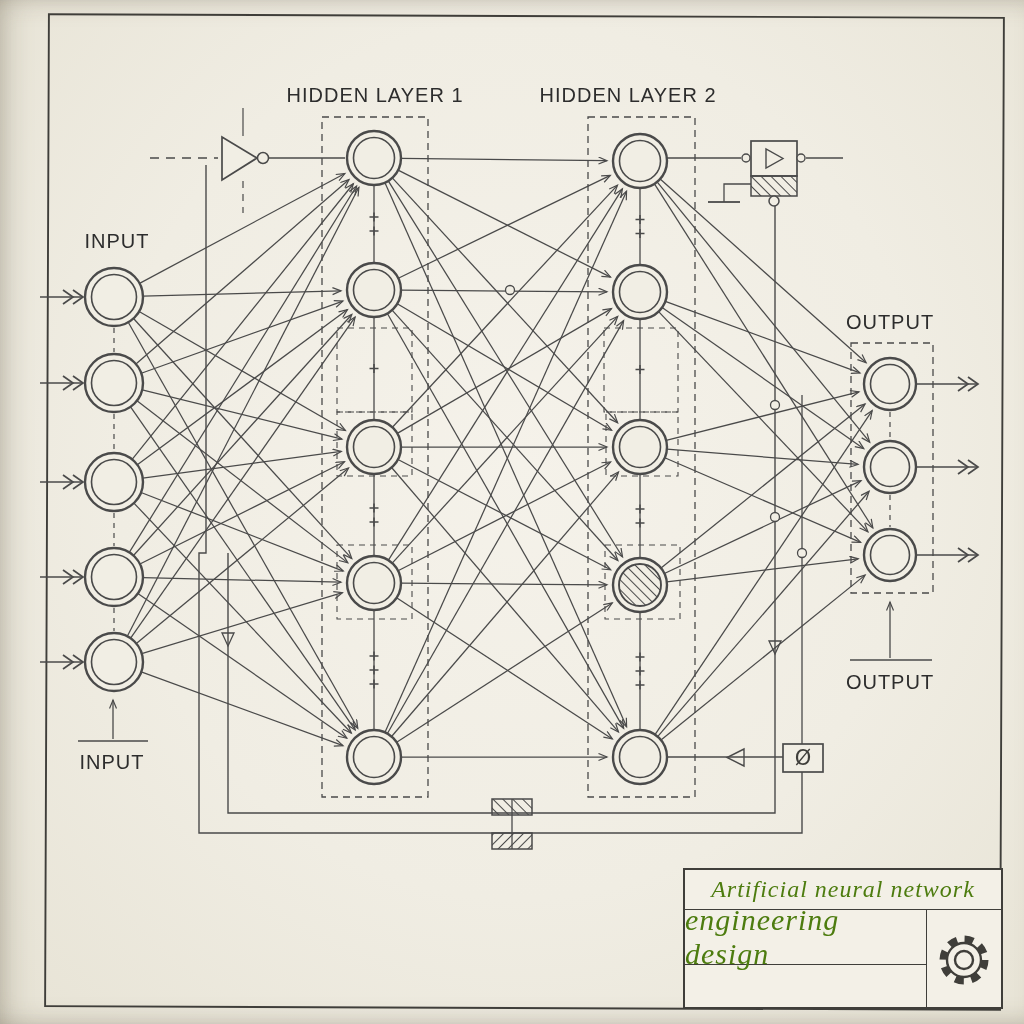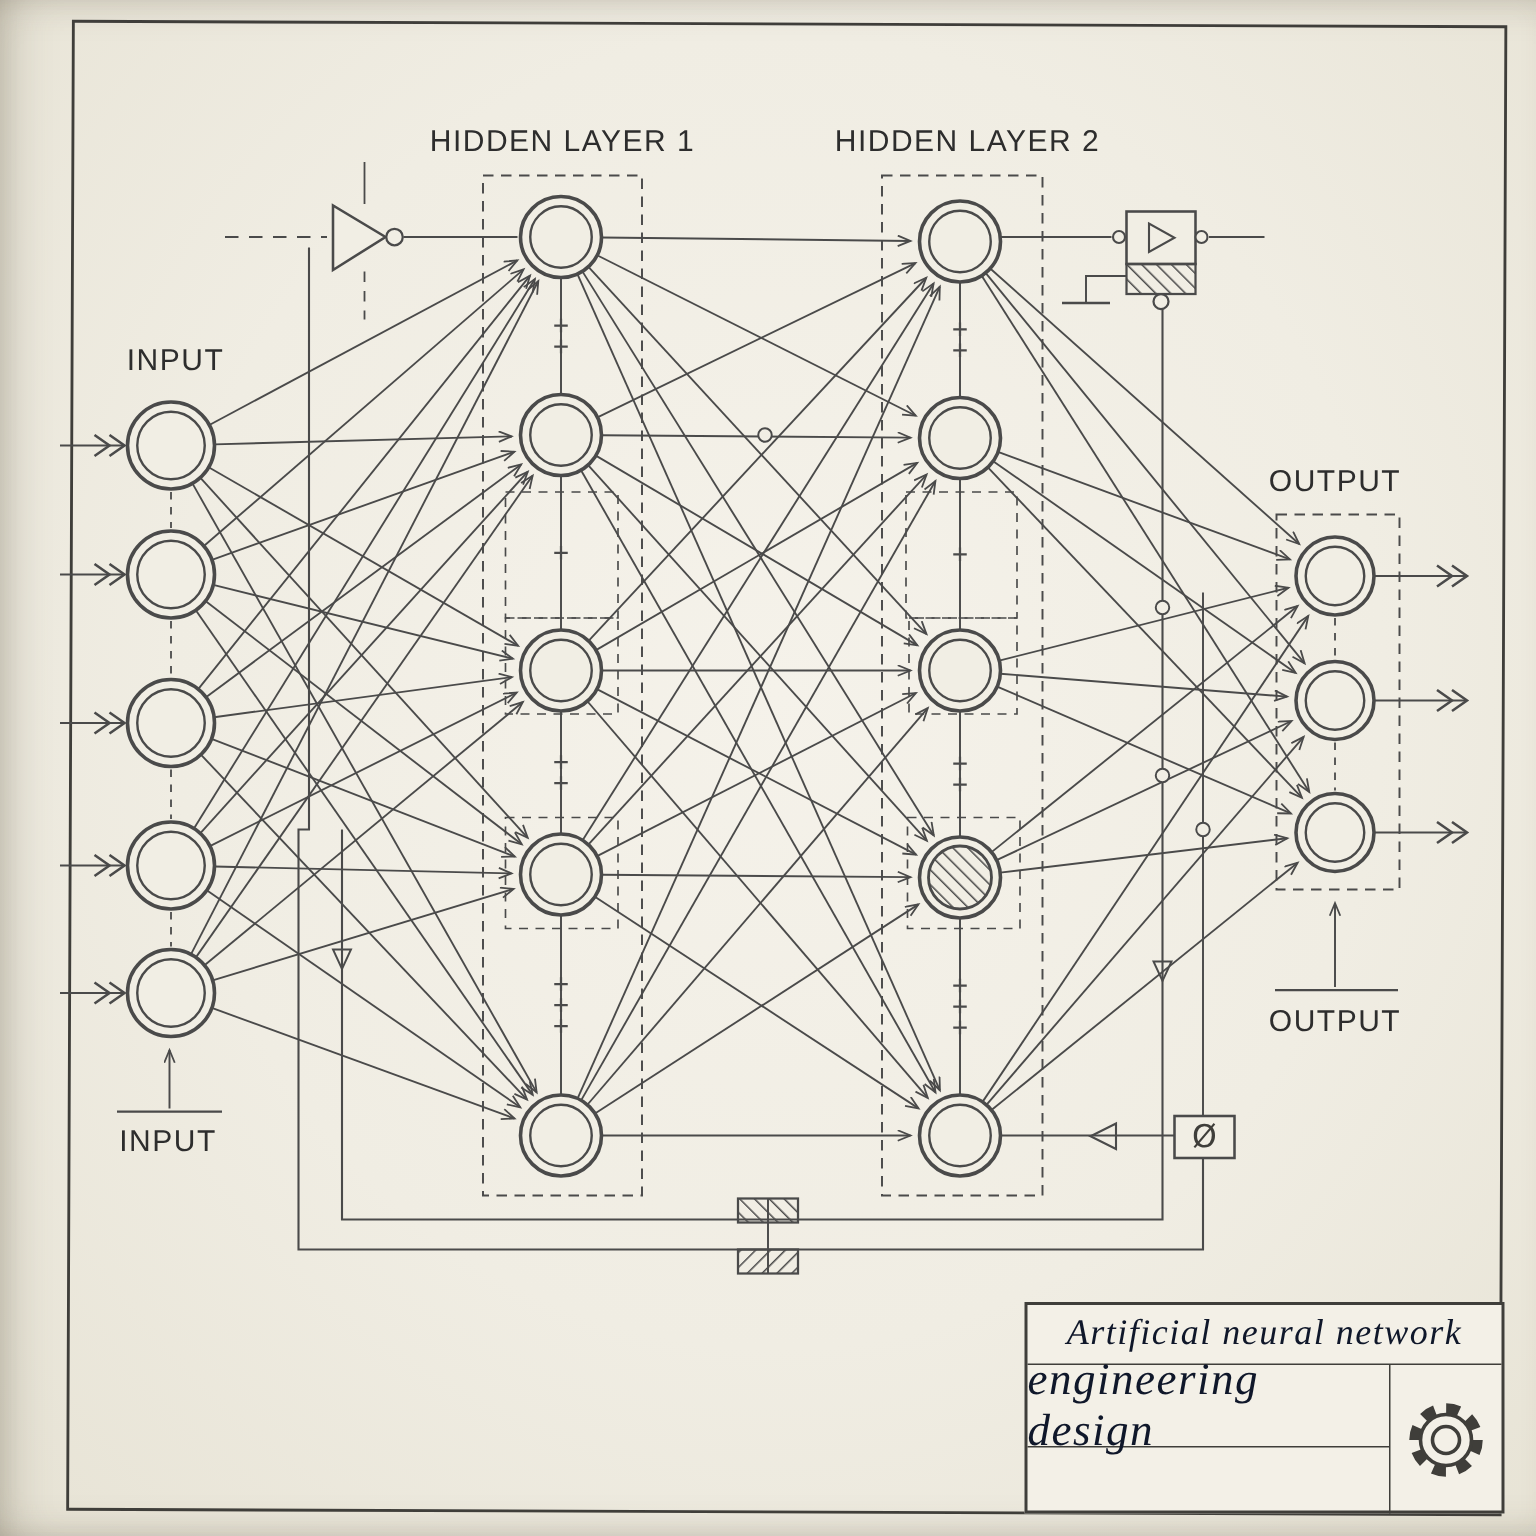--- a/index.html
+++ b/index.html
@@ -11,21 +11,21 @@
                inset 0 -16px 30px -20px rgba(90,80,60,.28);
     font-family:"Liberation Sans",sans-serif;padding-left:14px;}
   svg.canvas{position:absolute;left:0;top:0;}
   .label{position:absolute;transform:translate(-50%,-50%);
     font-family:"Liberation Sans",sans-serif;font-size:20px;letter-spacing:1px;
     color:#2d2d2d;white-space:nowrap;}
   .phi{position:absolute;transform:translate(-50%,-52%);
     font-family:"DejaVu Sans",sans-serif;font-size:21px;color:#3f3e3a;}
   .tblock{position:absolute;left:683px;top:868px;width:320px;height:141px;
     box-sizing:border-box;border:2px solid #3f3e3a;background:#f3f0e7;
-    font-family:"Liberation Serif",serif;font-style:italic;color:#0f172a;}
+    font-family:"Liberation Serif",serif;font-style:italic;color:#4d7c0f;}
   .tb-row1{height:40px;box-sizing:border-box;border-bottom:1.6px solid #3f3e3a;
     display:flex;align-items:center;justify-content:center;font-size:24px;letter-spacing:1px;}
   .tb-lower{display:flex;height:99px;}
   .tb-left{width:242px;box-sizing:border-box;border-right:1.6px solid #3f3e3a;
     display:flex;flex-direction:row;}
   .tb-row2{height:55px;box-sizing:border-box;border-bottom:1.6px solid #3f3e3a;
     display:flex;align-items:center;justify-content:center;font-size:30px;letter-spacing:1px;}
   .tb-row3{flex:1;display:flex;align-items:center;justify-content:center;
     font-size:27px;letter-spacing:1px;}
   .tb-gear{flex:1;display:flex;align-items:center;justify-content:center;}
@@ -294,21 +294,21 @@
         <line x1="78" y1="741" x2="148" y2="741" stroke="#4a4a4a" stroke-width="1.5"></line>
         <line x1="113" y1="739" x2="113" y2="700" stroke="#4a4a4a" stroke-width="1.3" marker-end="url(#arrow)"></line>
       </g>
       <g>
         <line x1="850" y1="660" x2="932" y2="660" stroke="#4a4a4a" stroke-width="1.5"></line>
         <line x1="890" y1="658" x2="890" y2="602" stroke="#4a4a4a" stroke-width="1.3" marker-end="url(#arrow)"></line>
       </g>
     </svg>
 
   <div class="label" style="left:375px;top:95px">HIDDEN LAYER 1</div>
-  <div class="label" style="left:645px;top:95px">HIDDEN LAYER 2</div>
+  <div class="label" style="left:628px;top:95px">HIDDEN LAYER 2</div>
   <div class="label" style="left:117px;top:241px">INPUT</div>
   <div class="label" style="left:890px;top:322px">OUTPUT</div>
   <div class="label" style="left:112px;top:762px">INPUT</div>
   <div class="label" style="left:890px;top:682px">OUTPUT</div>
   <div class="phi" style="left:803px;top:758px">Ø</div>
 
   <div class="tblock">
     <div class="tb-row1">Artificial neural network</div>
     <div class="tb-lower">
       <div class="tb-left">

